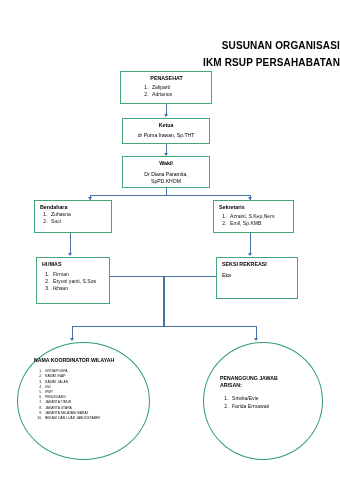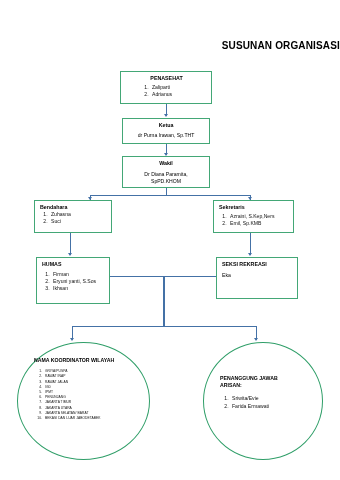--- a/index.html
+++ b/index.html
@@ -39,20 +39,21 @@
   .arw{position:absolute;width:0;height:0;
        border-left:2.2px solid transparent;border-right:2.2px solid transparent;
        border-top:3px solid #4471a6;}
 </style>
 </head>
 <body>
 
 <div id="stage">
 
   <div class="title" id="title1">SUSUNAN ORGANISASI</div>
+  <div class="title" id="title2">IKM RSUP PERSAHABATAN</div>
 
   <div class="box pad" style="left:120px;top:71px;width:92px;height:33px;">
     <div class="bx-title ctr">PENASEHAT</div>
     <ol class="names" style="margin-top:2px;padding-left:23px;">
       <li>Zaliparti</li>
       <li>Adrianus</li>
     </ol>
   </div>
 
   <div class="conn v" style="left:165.5px;top:104px;height:12px;"></div>

